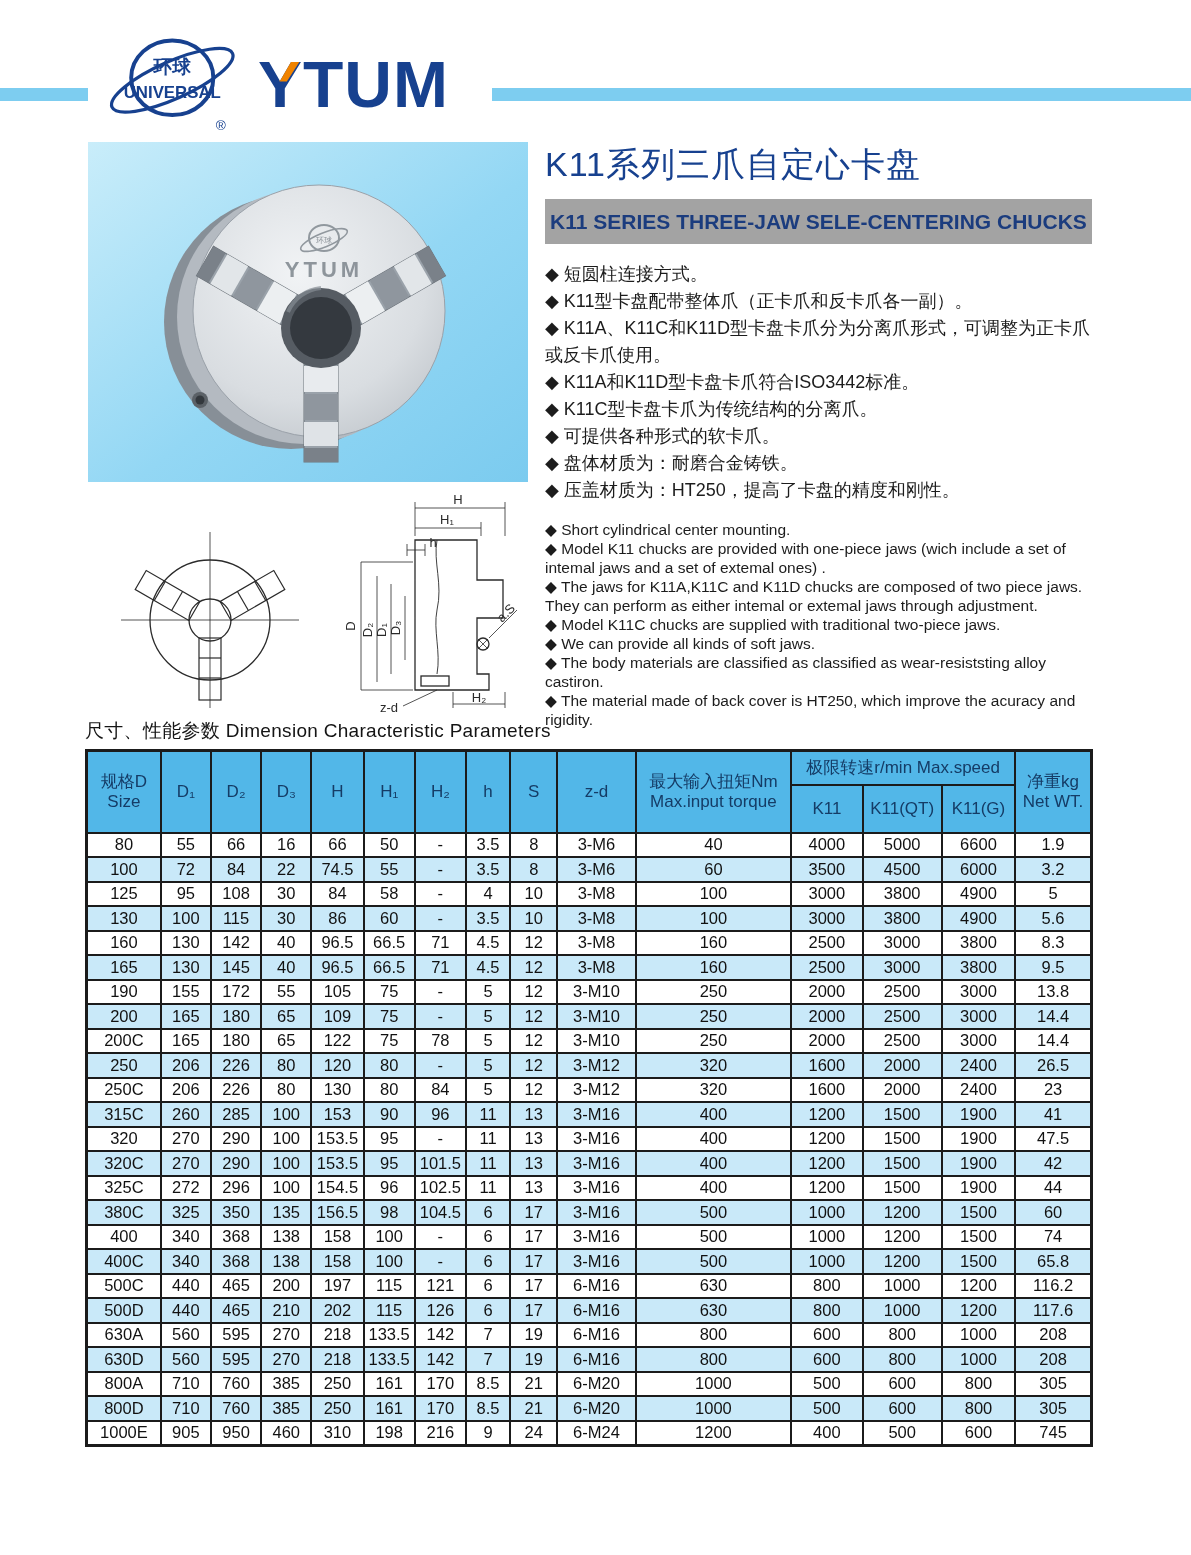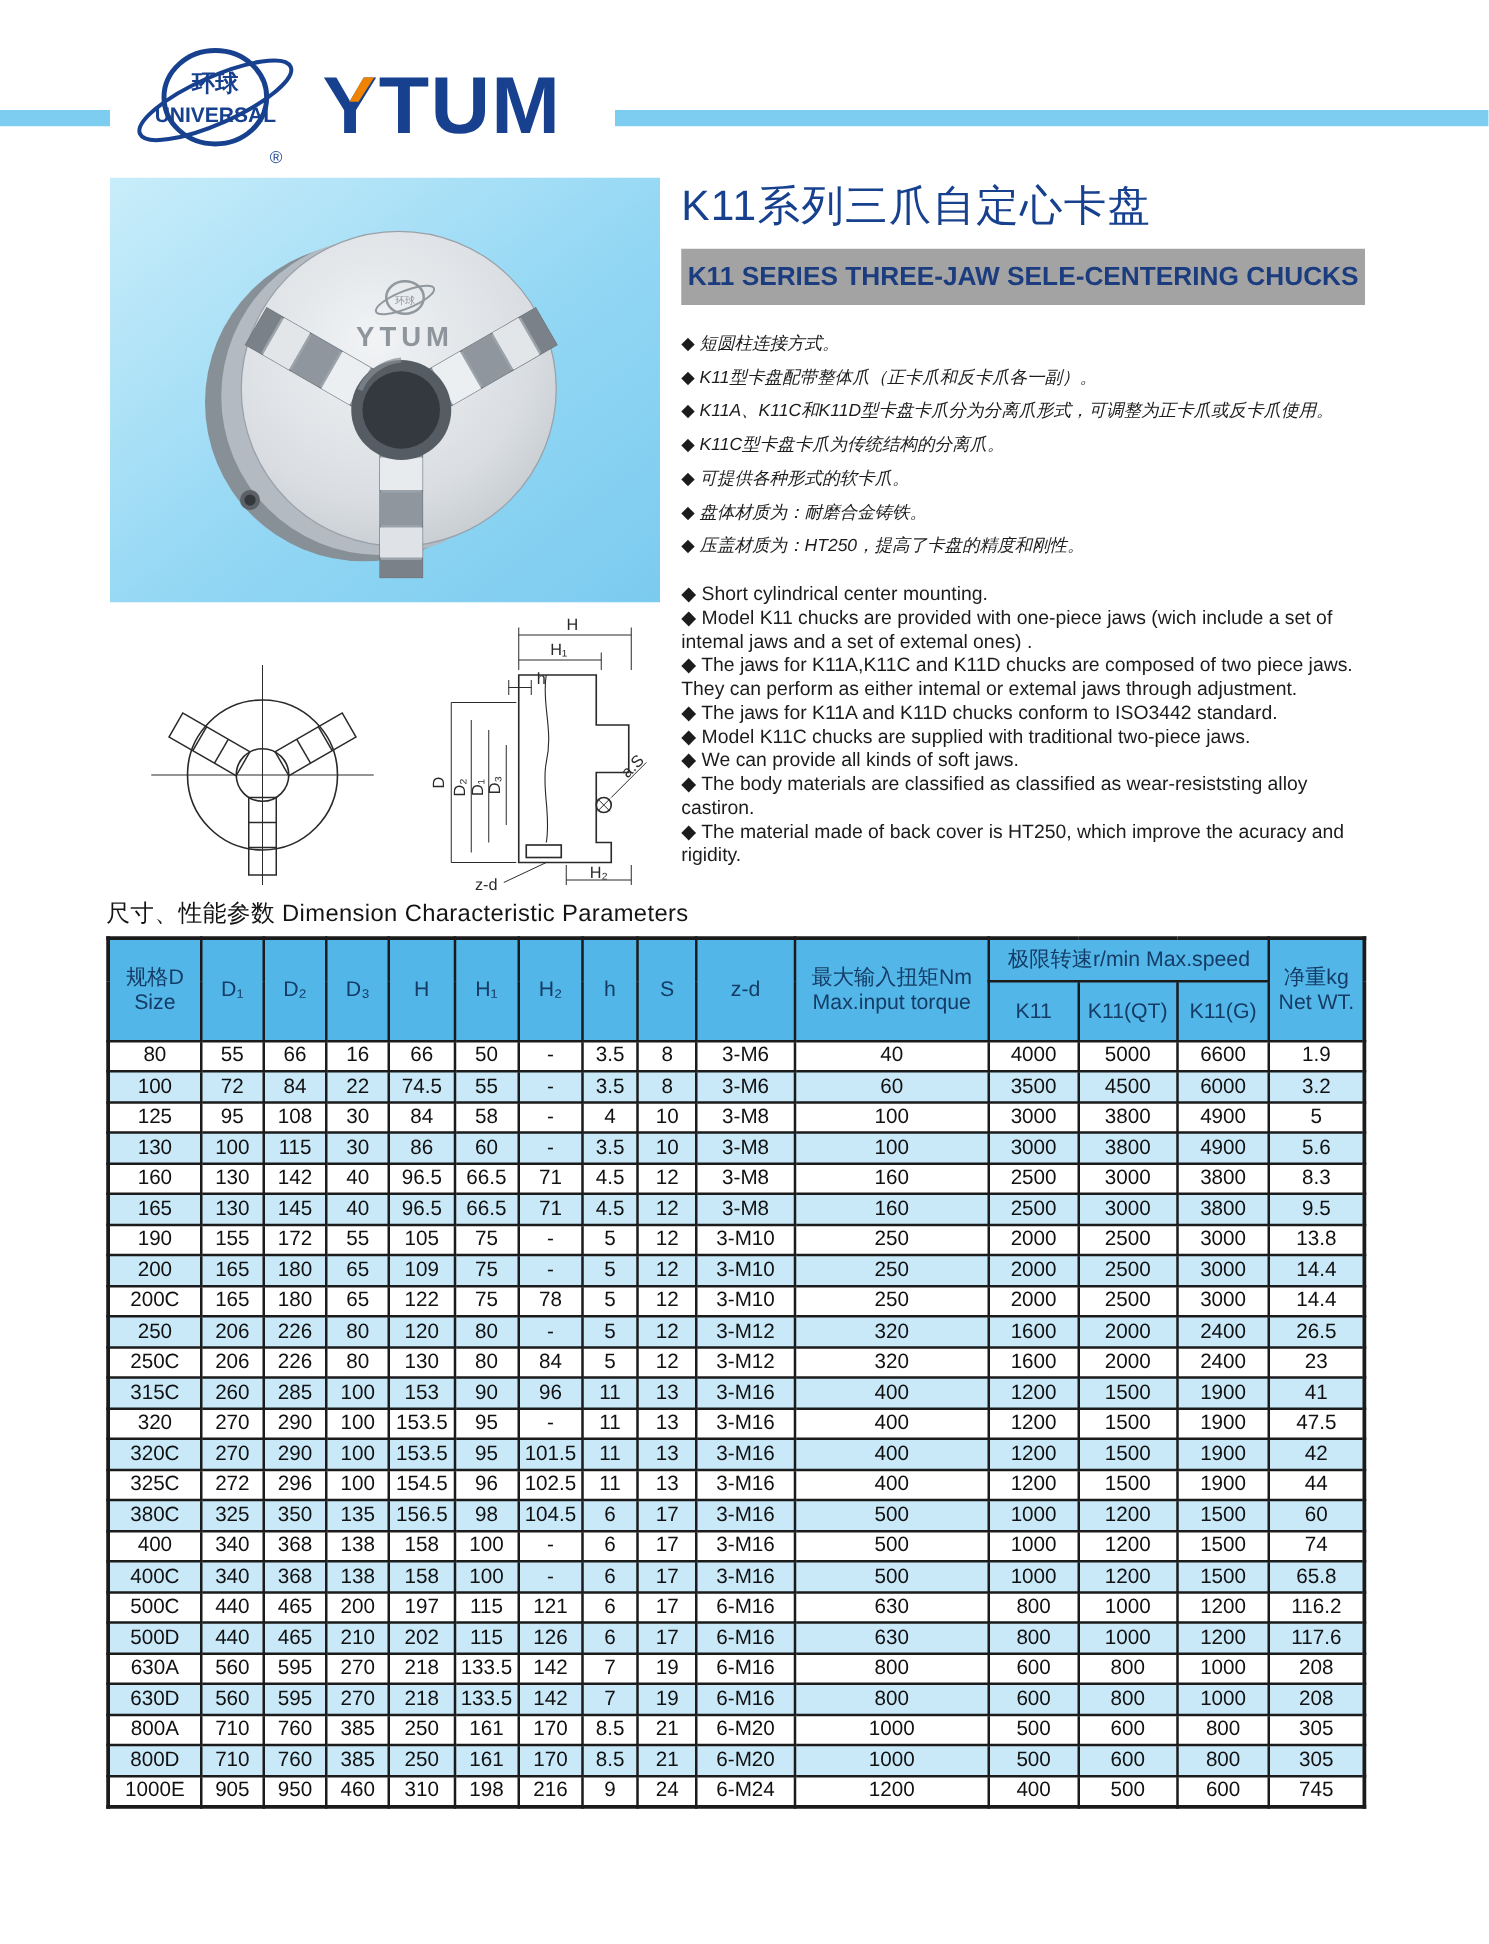--- a/index.html
+++ b/index.html
@@ -19,21 +19,21 @@
 
   
   .photo { position:absolute; left:88px; top:142px; width:440px; height:340px; }
   .drawing { position:absolute; left:85px; top:492px; width:447px; height:222px; }
 
   
   .right-col { position:absolute; left:545px; top:142px; width:556px; }
   .cn-title { font-size:34px; font-weight:normal; color:#17418f; letter-spacing:1px; }
   .en-banner { margin-top:11px; width:547px; height:45px; background:#a3a3a3; color:#1b3c7e;
                font-size:21px; font-weight:bold; text-align:center; line-height:45px; }
-  .cn-features { margin-top:17px; font-size:14px; color:#1c1c1c; line-height:27px;font-style:italic; }
+  .cn-features { margin-top:17px; font-size:18px; color:#1c1c1c; line-height:27px; }
   .en-features { margin-top:16px; font-size:15.5px; color:#1c1c1c; line-height:19px; }
   .cn-features p, .en-features p { margin:0; }
 
   
   .table-sec { position:absolute; left:85px; top:718px; width:1008px; }
   .tbl-caption { font-size:19px; color:#141414; margin-bottom:5px; letter-spacing:.3px; }
   table.spec { width:1008px; border-collapse:collapse; table-layout:fixed; border:3px solid #1b1b1b; }
   table.spec th, table.spec td { border:2px solid #1b1b1b; text-align:center; vertical-align:middle; }
   table.spec thead th { background:#52b7e8; color:#153c66; font-weight:normal; font-size:17px; line-height:1.15; padding:2px 1px; }
   table.spec thead tr.h1 th { height:34px; }
@@ -200,30 +200,30 @@
     </g>
   </svg>
 
   <div class="right-col">
     <div class="cn-title">K11系列三爪自定心卡盘</div>
     <div class="en-banner">K11 SERIES THREE-JAW SELE-CENTERING CHUCKS</div>
     <div class="cn-features">
         <p>◆ 短圆柱连接方式。</p>
         <p>◆ K11型卡盘配带整体爪（正卡爪和反卡爪各一副）。</p>
         <p>◆ K11A、K11C和K11D型卡盘卡爪分为分离爪形式，可调整为正卡爪或反卡爪使用。</p>
+        <p>◆ K11A和K11D型卡盘卡爪符合ISO3442标准。</p>
         <p>◆ K11C型卡盘卡爪为传统结构的分离爪。</p>
         <p>◆ 可提供各种形式的软卡爪。</p>
         <p>◆ 盘体材质为：耐磨合金铸铁。</p>
         <p>◆ 压盖材质为：HT250，提高了卡盘的精度和刚性。</p>
       </div>
     <div class="en-features">
         <p>◆ Short cylindrical center mounting.</p>
         <p>◆ Model K11 chucks are provided with one-piece jaws  (wich include a set of intemal  jaws and a set of  extemal ones) .</p>
         <p>◆ The jaws for K11A,K11C and K11D chucks are composed of two piece jaws. They can perform as either intemal or extemal jaws through adjustment.</p>
-        <p>◆ The jaws for K11A and K11D chucks conform to ISO3442 standard.</p>
         <p>◆ Model K11C chucks are supplied with traditional two-piece jaws.</p>
         <p>◆ We can provide all kinds of soft jaws.</p>
         <p>◆ The body materials are classified as classified as wear-resiststing alloy castiron.</p>
         <p>◆ The material made of back cover is HT250, which improve the acuracy and rigidity.</p>
       </div>
   </div>
 
   <div class="table-sec">
     <div class="tbl-caption">尺寸、性能参数 Dimension Characteristic Parameters</div>
     <table class="spec">

